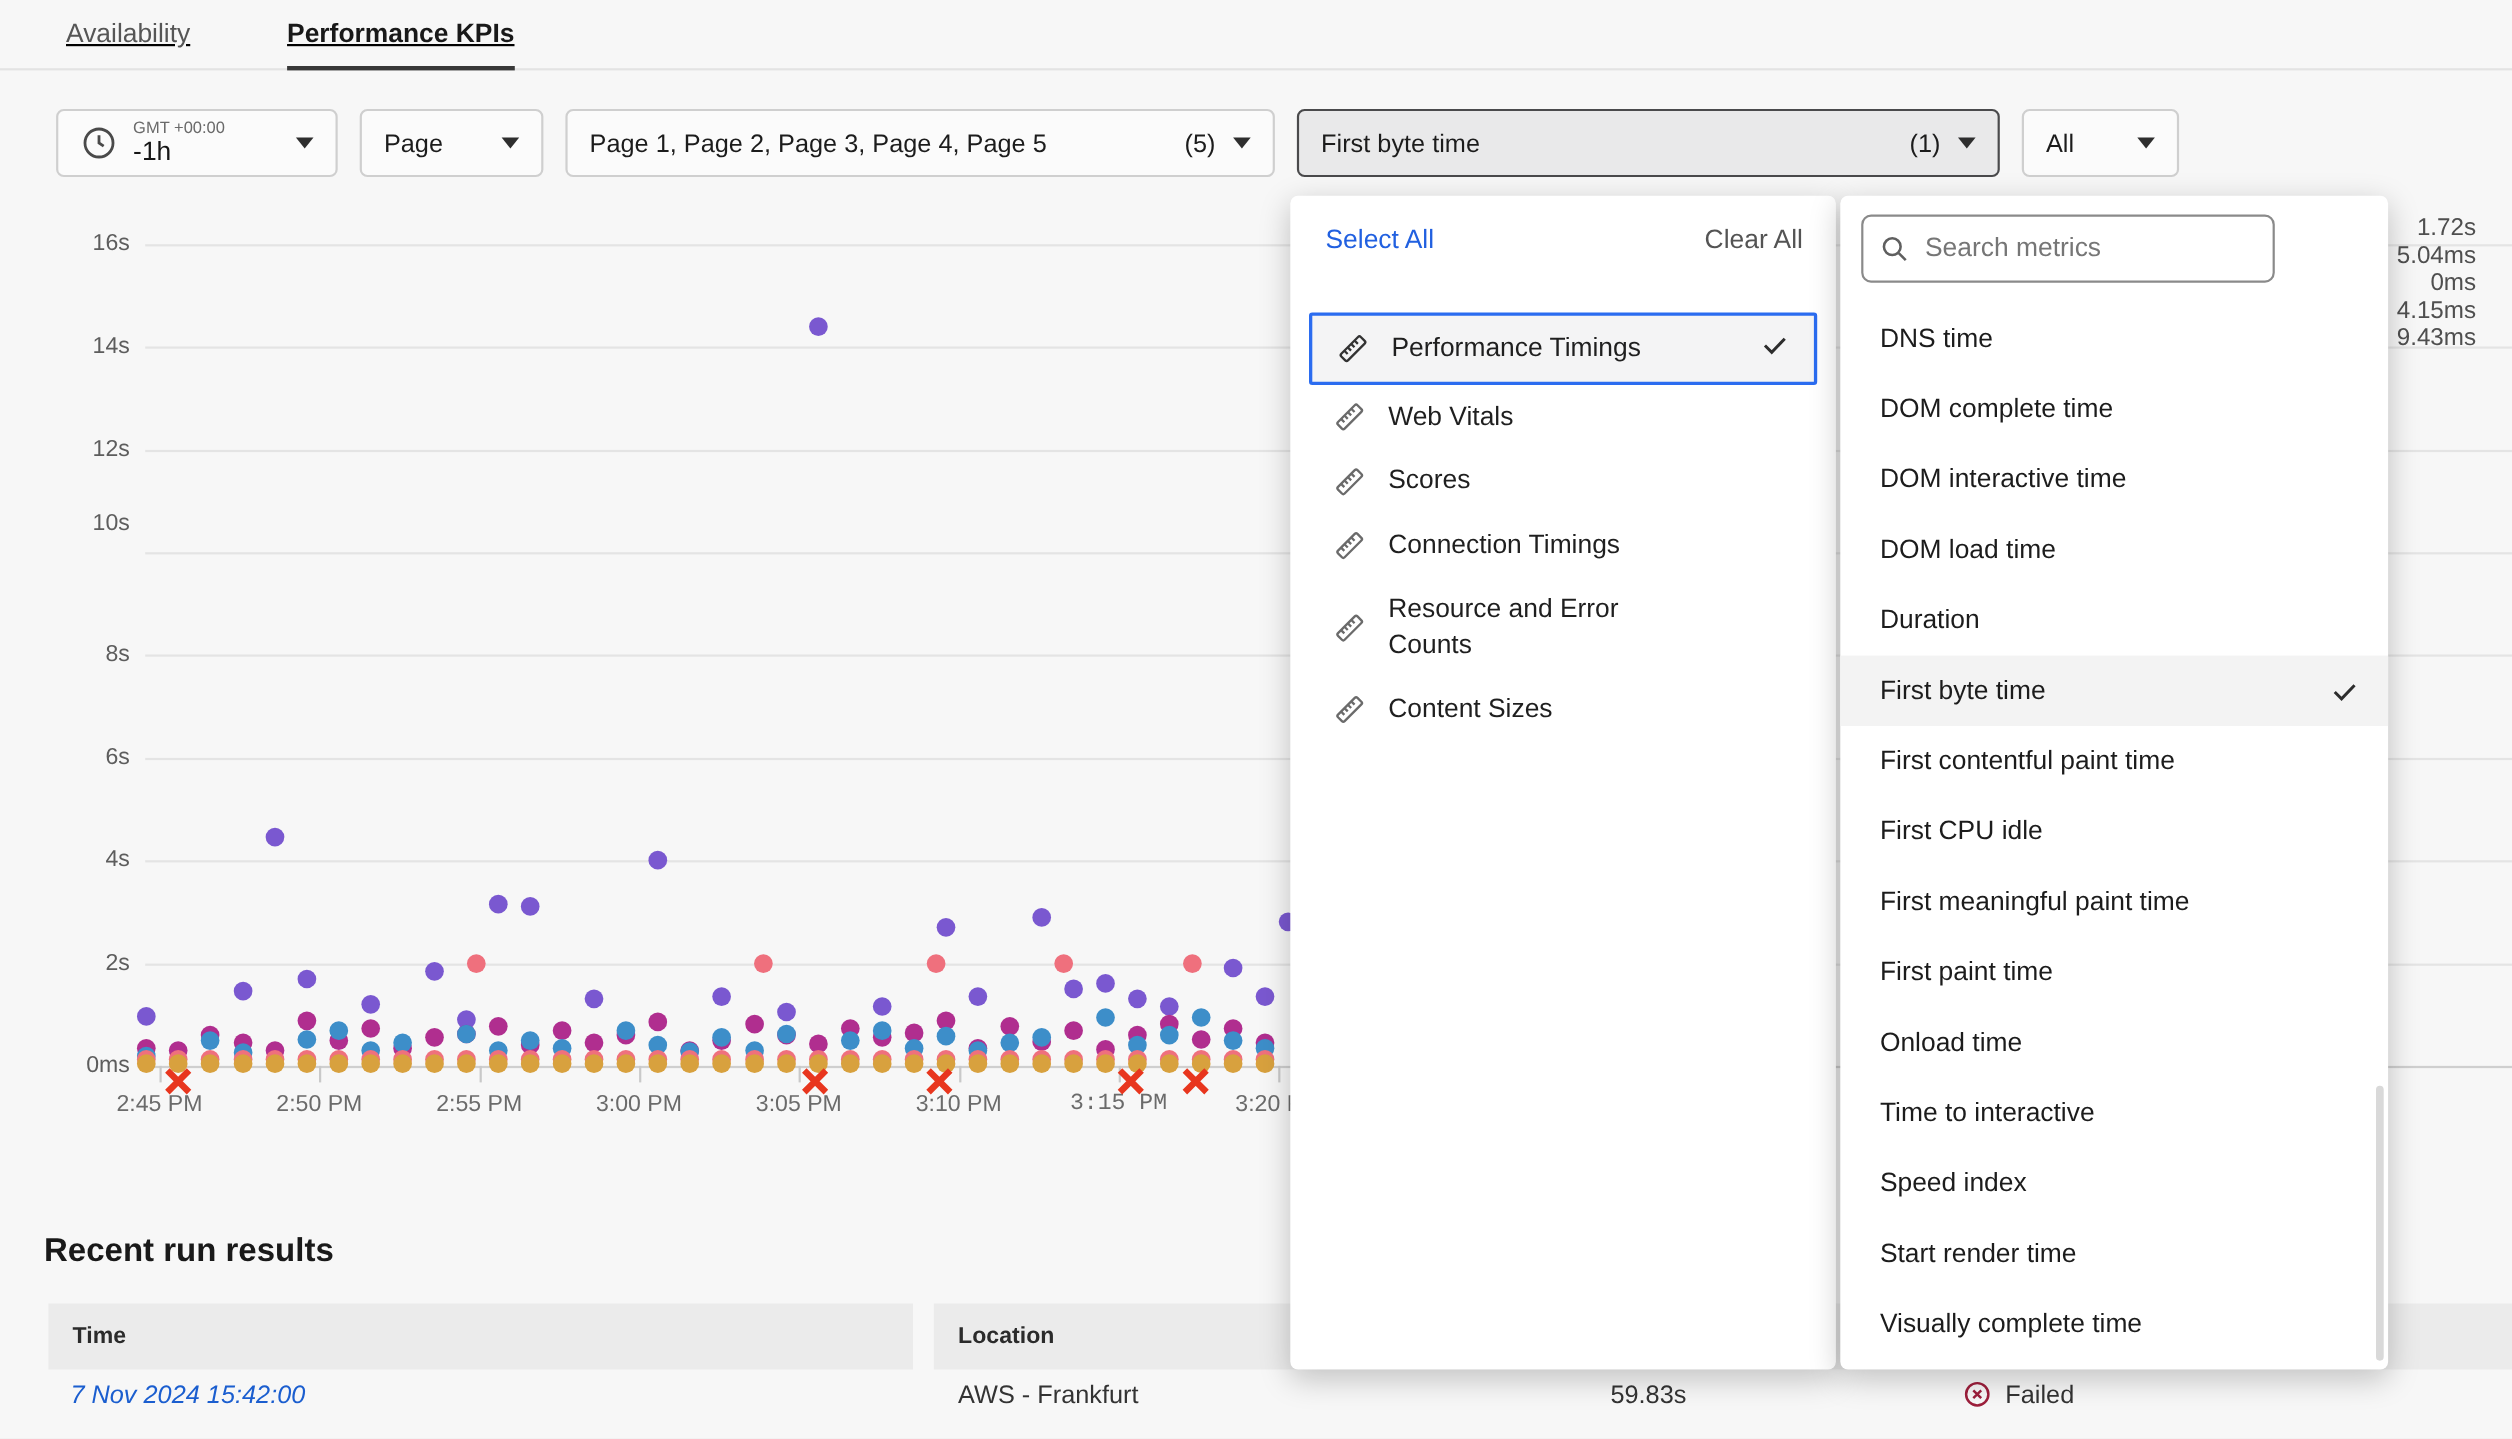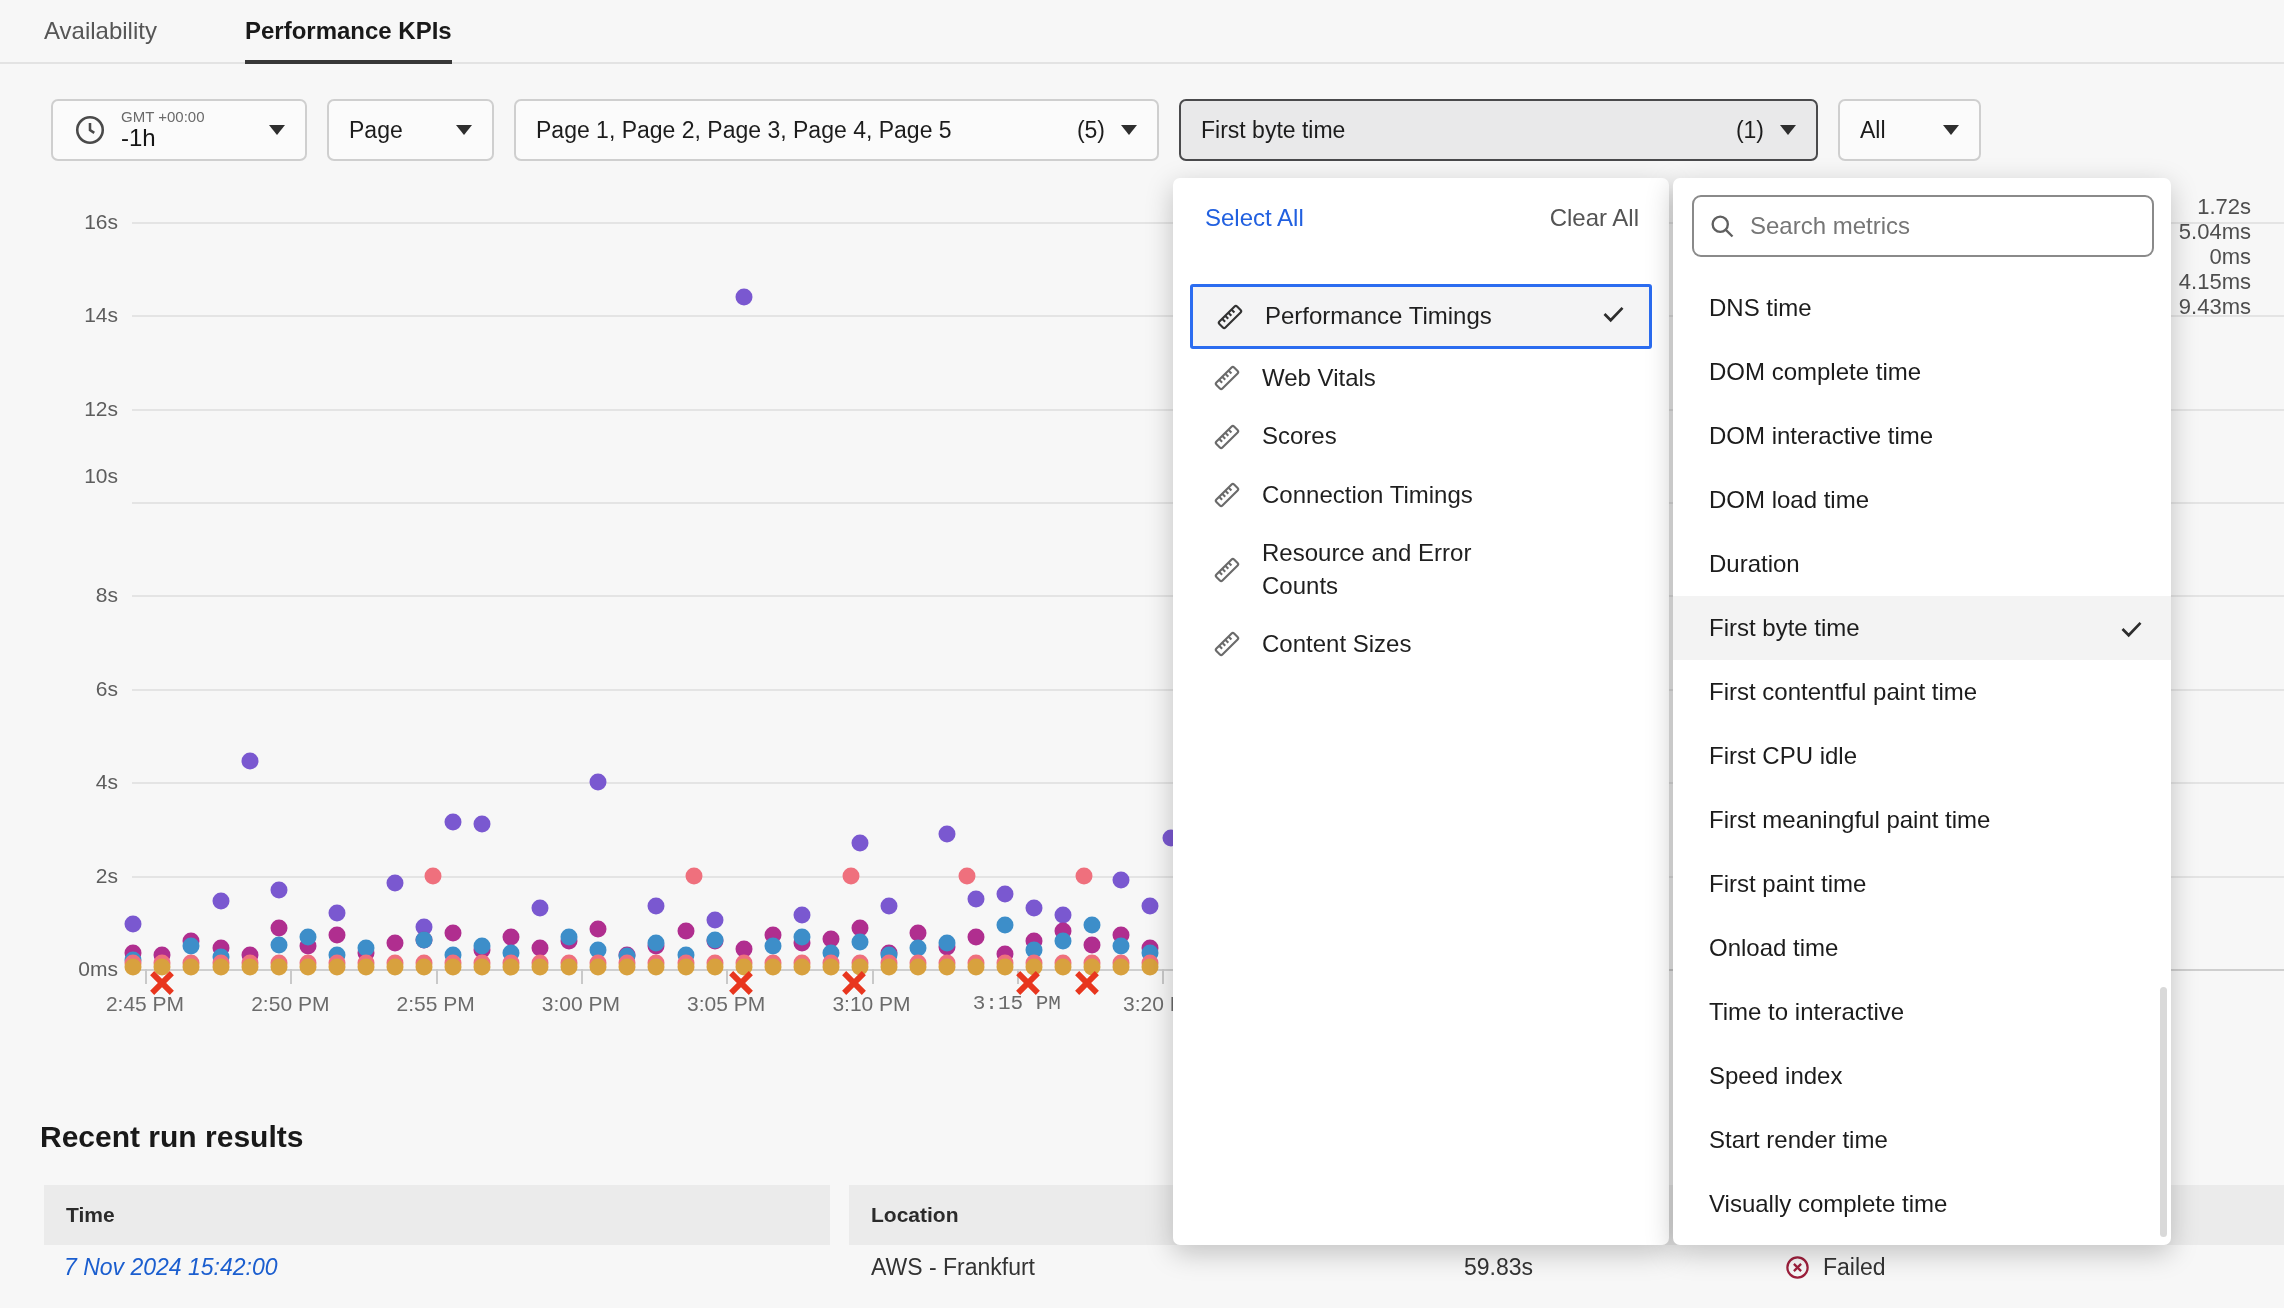--- a/index.html
+++ b/index.html
@@ -1,20 +1,20 @@
 <!DOCTYPE html>
 <html><head>
 <meta charset="utf-8">
 <style>
   html,body{margin:0;padding:0;background:#e9e9e9;}
   #app{position:relative;width:2284px;height:1308px;overflow:hidden;background:#f7f7f7;
        font-family:"Liberation Sans",sans-serif;-webkit-font-smoothing:antialiased;}
   
   .tabbar{position:absolute;top:0;left:0;right:0;height:62px;border-bottom:2px solid #e3e3e3;
-          display:flex;align-items:stretch;padding-left:44px;background:#f7f7f7;z-index:3;}
+          display:flex;align-items:stretch;padding-left:60px;background:#f7f7f7;z-index:3;text-decoration:underline;}
   .tab{position:relative;display:flex;align-items:center;margin-right:88px;font-size:24px;
        color:#565656;cursor:pointer;}
   .tab.active{font-weight:bold;color:#191919;}
   .tab.active::after{content:"";position:absolute;left:0;right:0;bottom:-2px;height:4px;background:#383838;}
   
   .filters{position:absolute;top:99px;left:51px;display:flex;gap:20px;z-index:3;}
   .btn{height:62px;border-radius:7px;border:2px solid #cfcfcf;background:#fbfbfb;display:flex;
        align-items:center;font-size:23px;color:#1c1c1c;padding:0 20px;box-sizing:border-box;cursor:pointer;}
   .btn.open{background:#e9e9ea;border-color:#4a4a4c;}
   .caret{width:0;height:0;border-left:8px solid transparent;border-right:8px solid transparent;
@@ -58,21 +58,21 @@
             font-size:24px;}
   .select-all{color:#2160e0;cursor:pointer;}
   .clear-all{color:#545454;cursor:pointer;}
   .cat-list{position:absolute;top:94px;left:5px;right:5px;list-style:none;margin:12px;padding:0;}
   .cat{display:flex;align-items:center;gap:20px;padding:13px 22px;font-size:24px;color:#1f1f1f;cursor:pointer;}
   .cat svg{flex:none;color:#6b6b6b;}
   .cat.focused{border:3px solid #2b6cf0;border-radius:3px;background:#f4f4f5;}
   .cat.focused svg{color:#333;}
   .cat .lbl{max-width:250px;line-height:1.35;}
   .cat .check{margin-left:auto;}
-  .searchbox{position:absolute;top:17px;left:19px;width:462px;height:62px;border:2px solid #8a8a8a;
+  .searchbox{position:absolute;top:17px;left:19px;width:376px;height:62px;border:2px solid #8a8a8a;
              border-radius:9px;display:flex;align-items:center;gap:12px;padding:0 14px;box-sizing:border-box;
              background:#fff;}
   .searchbox input{border:none;outline:none;font-size:24px;color:#333;width:100%;background:transparent;
                    font-family:"Liberation Sans",sans-serif;}
   .searchbox input::placeholder{color:#767676;}
   .metric-list{position:absolute;top:98px;left:0;right:0;margin:0;padding:0;list-style:none;}
   .metric{height:64px;display:flex;align-items:center;padding:0 26px 0 36px;font-size:24px;color:#1c1c1c;
           cursor:pointer;}
   .metric.selected{background:#f3f3f3;}
   .metric .check{margin-left:auto;line-height:0;}

